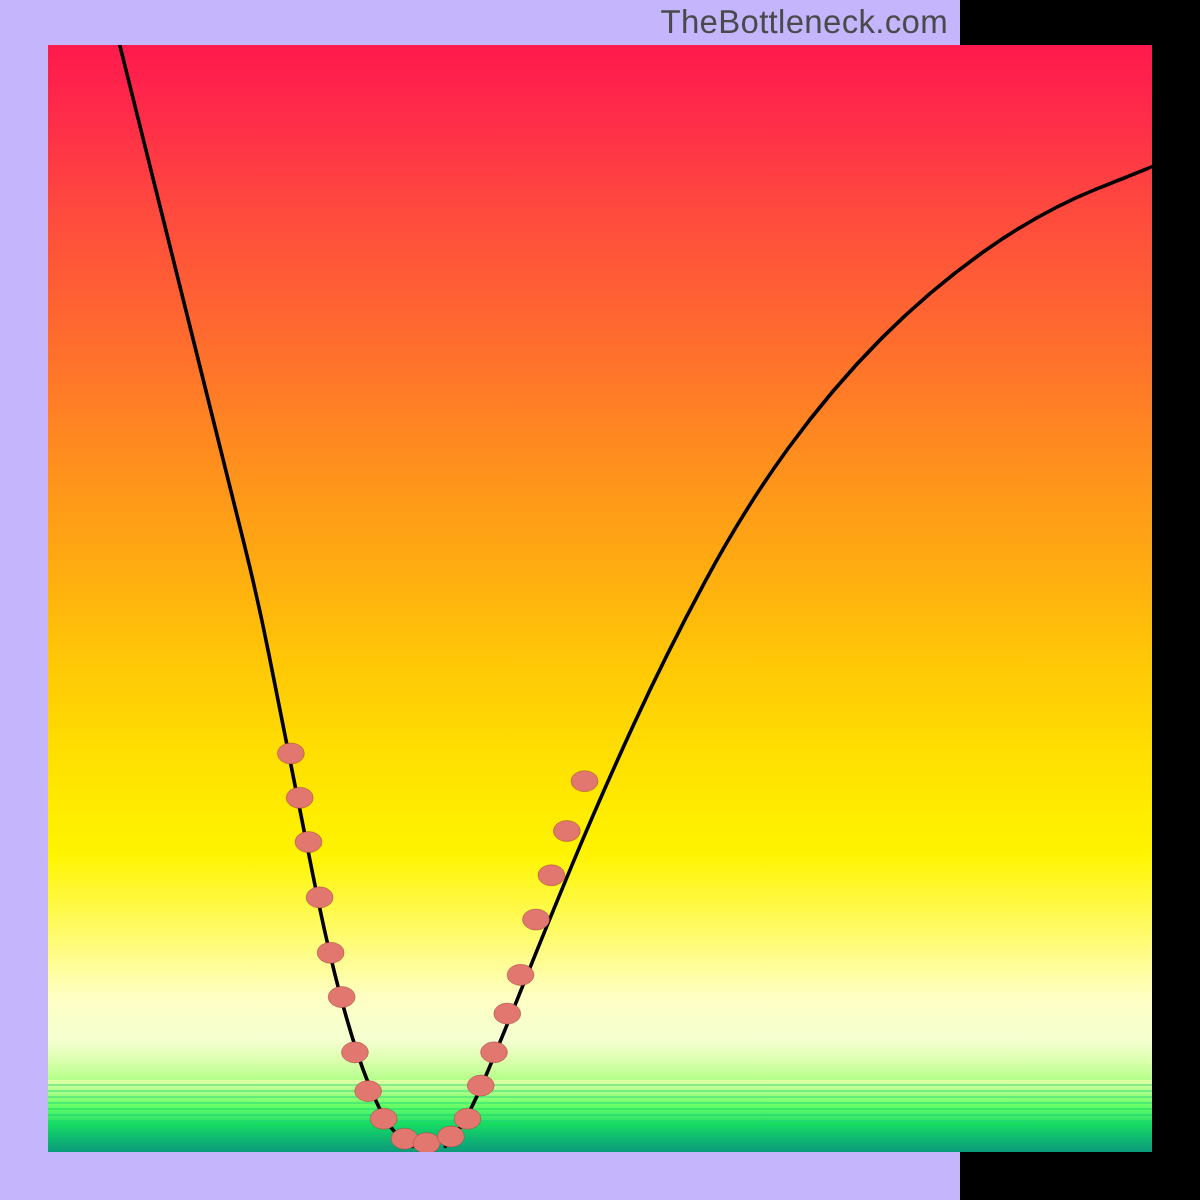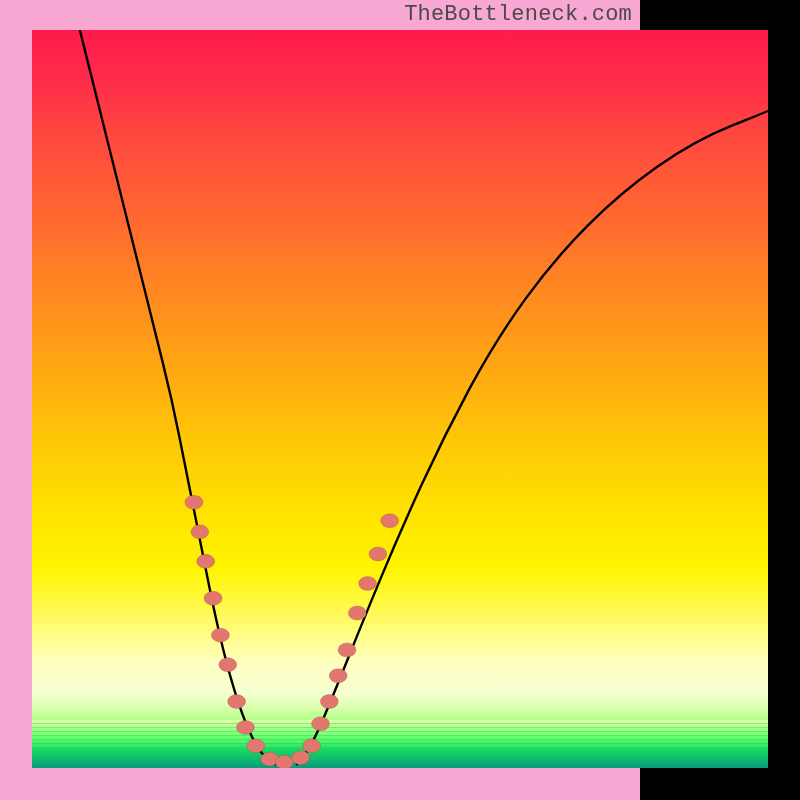--- a/index.html
+++ b/index.html
@@ -8,22 +8,21 @@
     width: 800px;
     height: 800px;
     background: #000000;
     overflow: hidden;
     font-family: Arial, Helvetica, sans-serif;
   }
   .frame {
     position: relative;
     width: 640px;
     height: 800px;
-    background: #f9a8d4;
-    font-family: Liberation Mono, monospace;
+    background: #c4b5fd;
   }
   .watermark {
     position: absolute;
     top: 2px;
     right: 8px;
     color: #4a4a4a;
     font-size: 22px;
     font-weight: 500;
     letter-spacing: 0.2px;
     z-index: 20;

